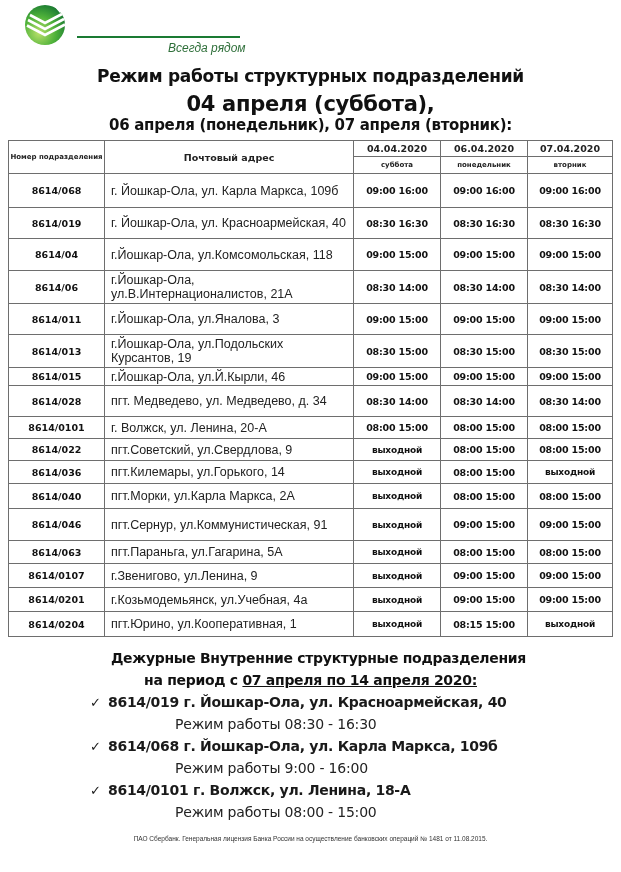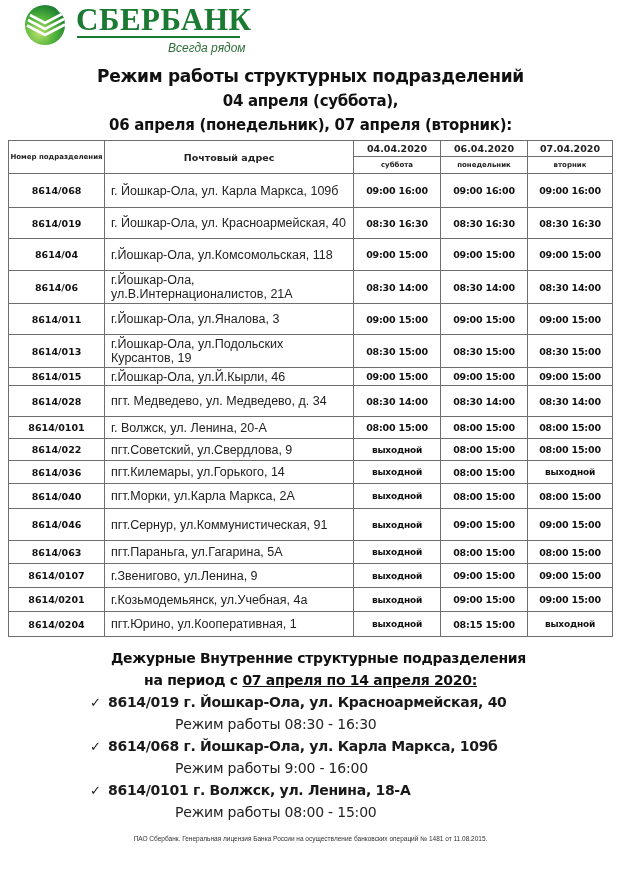--- a/index.html
+++ b/index.html
@@ -7,21 +7,21 @@
   body { position: relative; font-family: "DejaVu Sans", sans-serif; color: #1a1a1a; }
 
   .logo { position: absolute; left: 20px; top: 2px; width: 230px; height: 58px; }
   .logo-mark { position: absolute; left: 4px; top: 2px; width: 42px; height: 42px; }
   .logo-text { position: absolute; left: 56px; top: 0px; font-family: "Liberation Serif", serif; font-weight: bold; font-size: 31px; color: #1a7a32; letter-spacing: 0.5px; line-height: 36px; }
   .logo-rule { position: absolute; left: 57px; top: 34px; width: 163px; height: 2px; background: #1a7a32; }
   .logo-slogan { position: absolute; left: 148px; top: 39px; font-family: "Liberation Sans", sans-serif; font-style: italic; font-size: 12px; color: #2f6f3a; }
 
   .title { position: absolute; left: 0; width: 621px; text-align: center; font-family: "DejaVu Sans", sans-serif; font-weight: bold; color: #111; }
   .title.t1 { top: 66px; font-size: 17px; letter-spacing: -0.3px; }
-  .title.t2 { top: 92px; font-size: 15px; letter-spacing: -0.3px; }
+  .title.t2 { top: 92px; font-size: 21px; letter-spacing: -0.3px; }
   .title.t3 { top: 116px; font-size: 15px; letter-spacing: -0.3px; }
 
   table.sched { position: absolute; left: 8px; top: 140px; width: 604px; border-collapse: collapse; table-layout: fixed; }
   table.sched td, table.sched th { border: 1px solid #6e6e6e; vertical-align: middle; }
   col.c-num { width: 96px; } col.c-addr { width: 249px; } col.c-d1 { width: 87px; } col.c-d2 { width: 87px; } col.c-d3 { width: 85px; }
 
   .h-num { font-family: "DejaVu Sans", sans-serif; font-size: 7px; font-weight: bold; text-align: center; line-height: 11px; color: #222; }
   .h-addr { font-family: "DejaVu Sans", sans-serif; font-size: 9.5px; font-weight: bold; text-align: center; color: #222; }
   .h-date { font-family: "DejaVu Sans", sans-serif; font-size: 9.5px; font-weight: bold; text-align: center; height: 16px; color: #222; }
   .h-day { font-family: "DejaVu Sans", sans-serif; font-size: 7px; font-weight: bold; text-align: center; height: 17px; color: #222; }
@@ -53,21 +53,20 @@
         <stop offset="55%" stop-color="#4fb23a"></stop>
         <stop offset="100%" stop-color="#1a7a32"></stop>
       </radialGradient>
     </defs>
     <circle cx="21" cy="21" r="20" fill="url(#lg)"></circle>
     <path d="M6 11 L21 19 L38 10" stroke="#ffffff" stroke-width="2.6" fill="none"></path>
     <path d="M4 16 L21 25 L40 15" stroke="#ffffff" stroke-width="2.6" fill="none"></path>
     <path d="M3 21.5 L21 31 L41 20.5" stroke="#ffffff" stroke-width="2.6" fill="none"></path>
     <path d="M30 2 L40 4 L36 9" fill="#ffffff"></path>
   </svg>
-  <div class="logo-text">СБЕРБАНК</div>
   <div class="logo-rule"></div>
   <div class="logo-slogan">Всегда рядом</div>
 </div>
 
 <div class="title t1">Режим работы структурных подразделений</div>
 <div class="title t2">04 апреля (суббота),</div>
 <div class="title t3">06 апреля (понедельник), 07 апреля (вторник):</div>
 
 <table class="sched">
   <colgroup>

